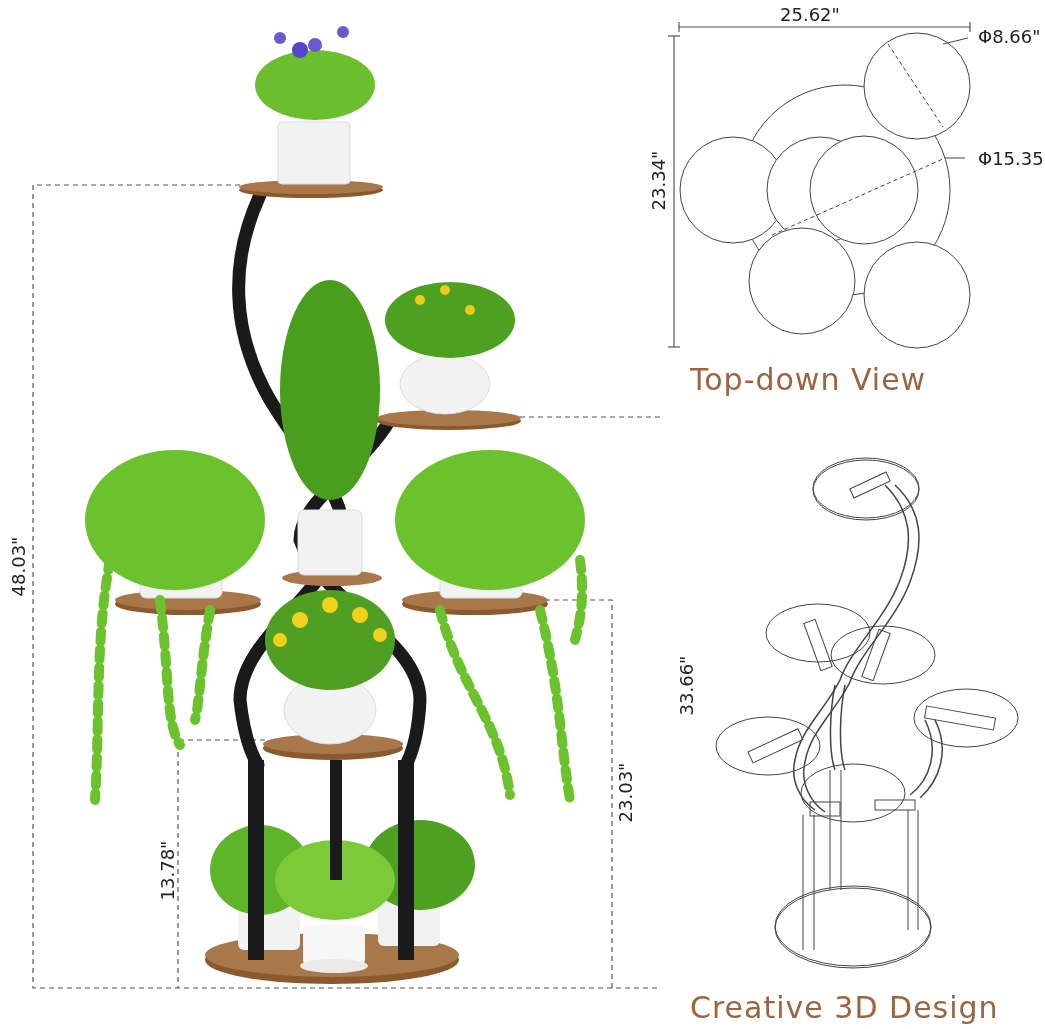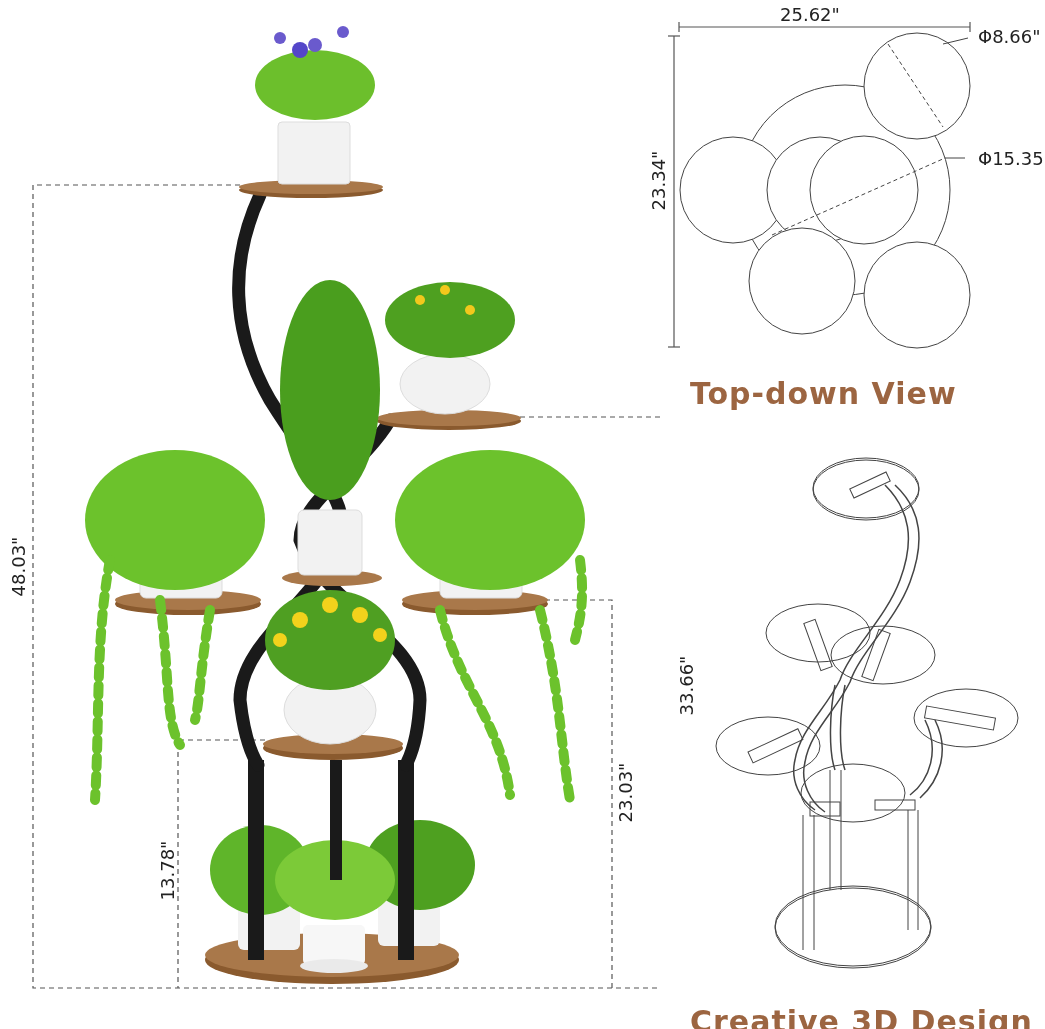--- a/index.html
+++ b/index.html
@@ -1,22 +1,22 @@
 <!DOCTYPE html>
 <html><head>
   <meta charset="utf-8">
   <style>
     html, body { margin: 0; padding: 0; background: #ffffff; }
     body { width: 1045px; height: 1029px; position: relative; overflow: hidden;
            font-family: "DejaVu Sans", sans-serif; }
     .abs { position: absolute; }
     .dim { font-family: "DejaVu Sans", sans-serif; font-size: 18px; color: #222; white-space: nowrap; }
     .rot { transform: rotate(-90deg); transform-origin: center center; }
-    .heading { font-family: "DejaVu Sans", sans-serif; font-weight: bold; color: #9c6541;
-               font-size: 30px; letter-spacing: 1px; white-space: nowrap; margin-top: 14px; }
+    .heading { font-family: "DejaVu Sans", sans-serif; font-weight: normal; color: #9c6541;
+               font-size: 30px; letter-spacing: 1px; white-space: nowrap; }
     svg { position: absolute; left: 0; top: 0; }
   </style>
 </head>
 <body>
 
 <div class="abs" style="left:0;top:0;width:660px;height:1029px;">
   <svg width="660" height="1029" viewBox="0 0 660 1029">
 
     <g stroke="#555" stroke-width="1.2" stroke-dasharray="5,4" fill="none">
       <polyline points="240,185 33,185 33,988 660,988"></polyline>

